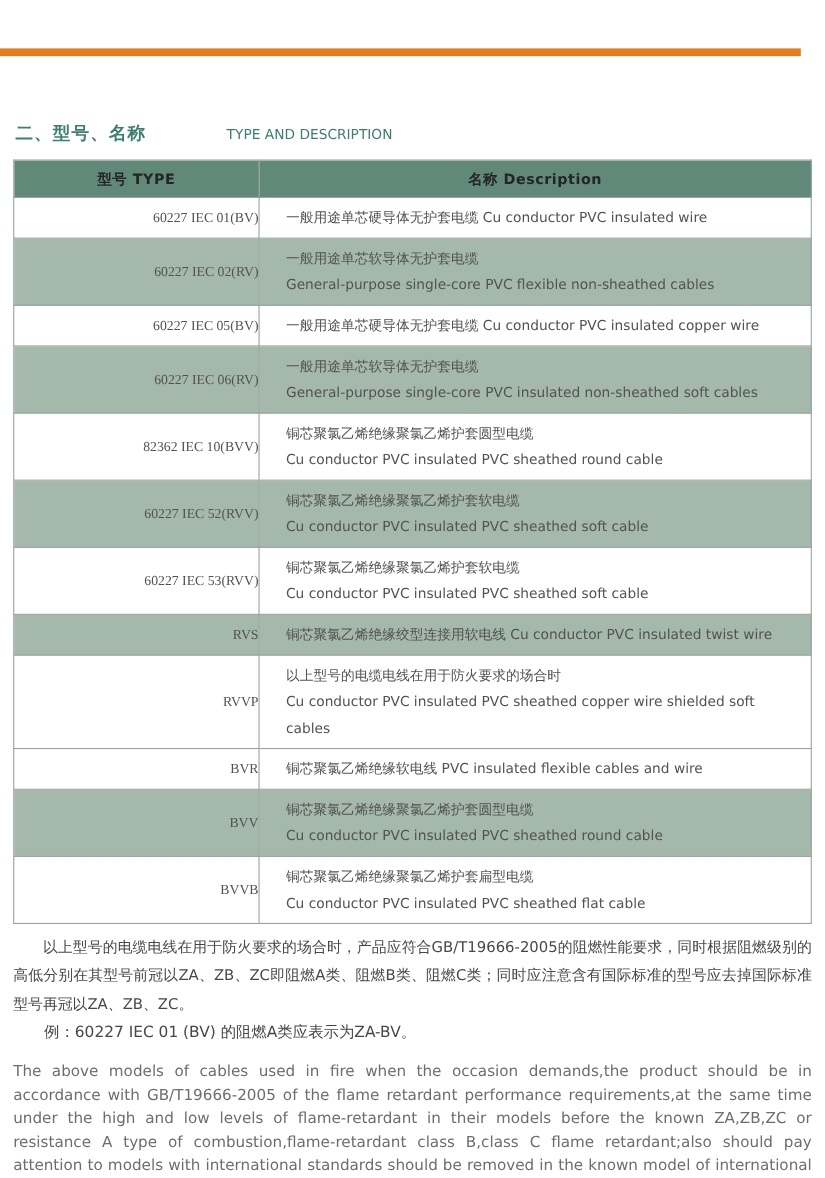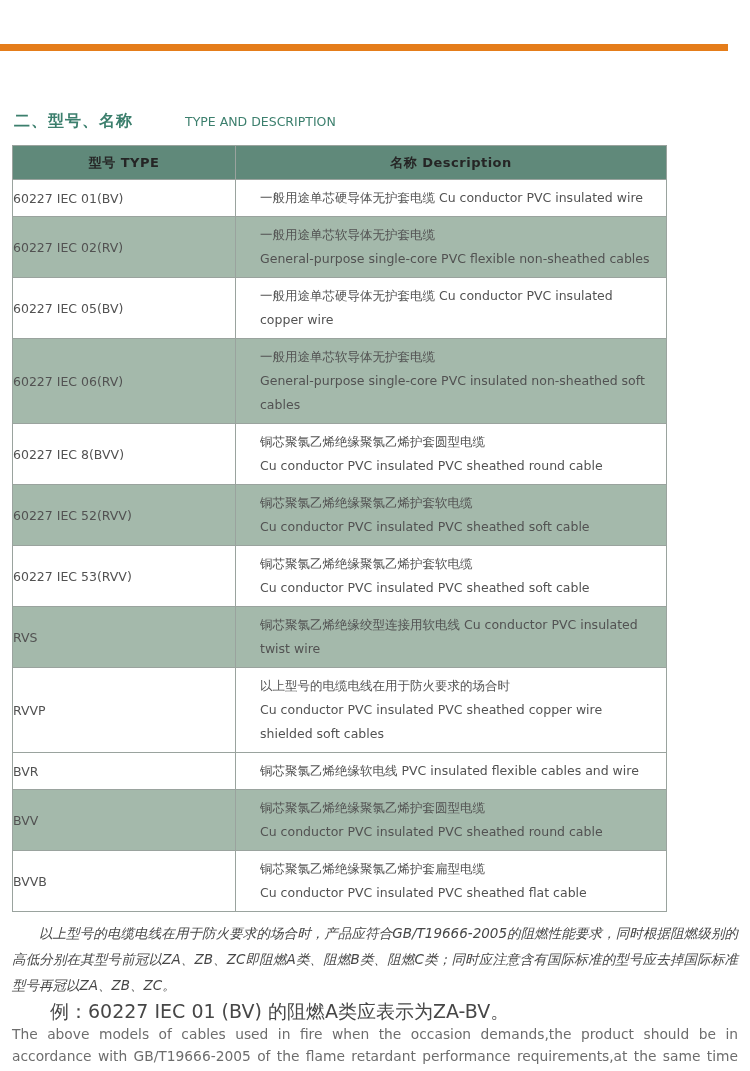--- a/index.html
+++ b/index.html
@@ -9,68 +9,67 @@
     width: 750px; height: 1071px; overflow: hidden;
     color: #4a4a4a;
   }
   .top-bar {
     margin-top: 44px;
     width: 728px; height: 7px;
     background: var(--accent, #e57d1a);
   }
   .title-row {
     margin: 60px 12px 13px 14px;
-    display: flex; align-items: baseline; gap: 4px;
+    display: flex; align-items: baseline; gap: 25px;
     white-space: nowrap;
     text-align: right;
   }
   .title-cn {
     font-size: 16px; font-weight: bold;
     color: var(--title-color, #3c7f6d);
     letter-spacing: 1px;
   }
   .title-en {
     font-size: 12.5px;
     color: var(--title-color, #3c7f6d);
     margin-left: 48px;
   }
   table.type-table {
-    margin: 0 12px; width: 655px;
+    margin: 0 12px; width: 726px;
     border-collapse: collapse;
     table-layout: fixed;
     font-size: 12.5px;
   }
   .type-table col.c1 { width: 223px; }
   .type-table th, .type-table td {
     border: 1px solid #9aa39e;
   }
   .type-table thead th {
     background: var(--header-bg, #60897a);
     color: #252525;
     font-size: 13px; font-weight: bold;
     height: 34px; text-align: center;
     letter-spacing: 0.5px;
   }
   .type-table td { padding: 6px 0; color: #525252; }
-  .type-table td.type-cell { text-align: left; }
+  .type-table td.type-cell { text-align: right; font-family: Liberation Serif, serif; }
   .type-table td.desc-cell { padding-left: 24px; padding-right: 10px; }
   .type-table .desc-line { line-height: 24px; }
   .type-table tr.shaded td { background: var(--row-alt-bg, #a4b9ab); }
   .type-table tr.shaded { border-color: #8ba193; }
   .notes { margin: 8px 12px 0 12px; }
   .note-cn {
     font-size: 13.5px; color: #474747;
     line-height: 26px; text-indent: 2em;
     text-align: justify;
-    font-style: italic;
   }
   .note-cn-example {
-    font-size: 19px; color: #474747;
+    font-size: 14px; color: #474747;
     line-height: 26px; text-indent: 2em;
-    margin-bottom: 0;
+    margin-bottom: 12px;
   }
   .note-en {
     font-size: 13.8px; color: #6d6d6d;
     line-height: 21.5px; text-align: justify;
   }
 </style>
 </head>
 <body>
 
 <div class="top-bar"></div>
@@ -112,21 +111,21 @@
         </td>
       </tr>
       <tr class="shaded">
         <td class="type-cell">60227 IEC 06(RV)</td>
         <td class="desc-cell">
           <div class="desc-line">一般用途单芯软导体无护套电缆</div>
           <div class="desc-line">General-purpose single-core PVC insulated non-sheathed soft cables</div>
         </td>
       </tr>
       <tr>
-        <td class="type-cell">60227 IEC 8(BVV)</td>
+        <td class="type-cell">82362 IEC 10(BVV)</td>
         <td class="desc-cell">
           <div class="desc-line">铜芯聚氯乙烯绝缘聚氯乙烯护套圆型电缆</div>
           <div class="desc-line">Cu conductor PVC insulated PVC sheathed round cable</div>
         </td>
       </tr>
       <tr class="shaded">
         <td class="type-cell">60227 IEC 52(RVV)</td>
         <td class="desc-cell">
           <div class="desc-line">铜芯聚氯乙烯绝缘聚氯乙烯护套软电缆</div>
           <div class="desc-line">Cu conductor PVC insulated PVC sheathed soft cable</div>

